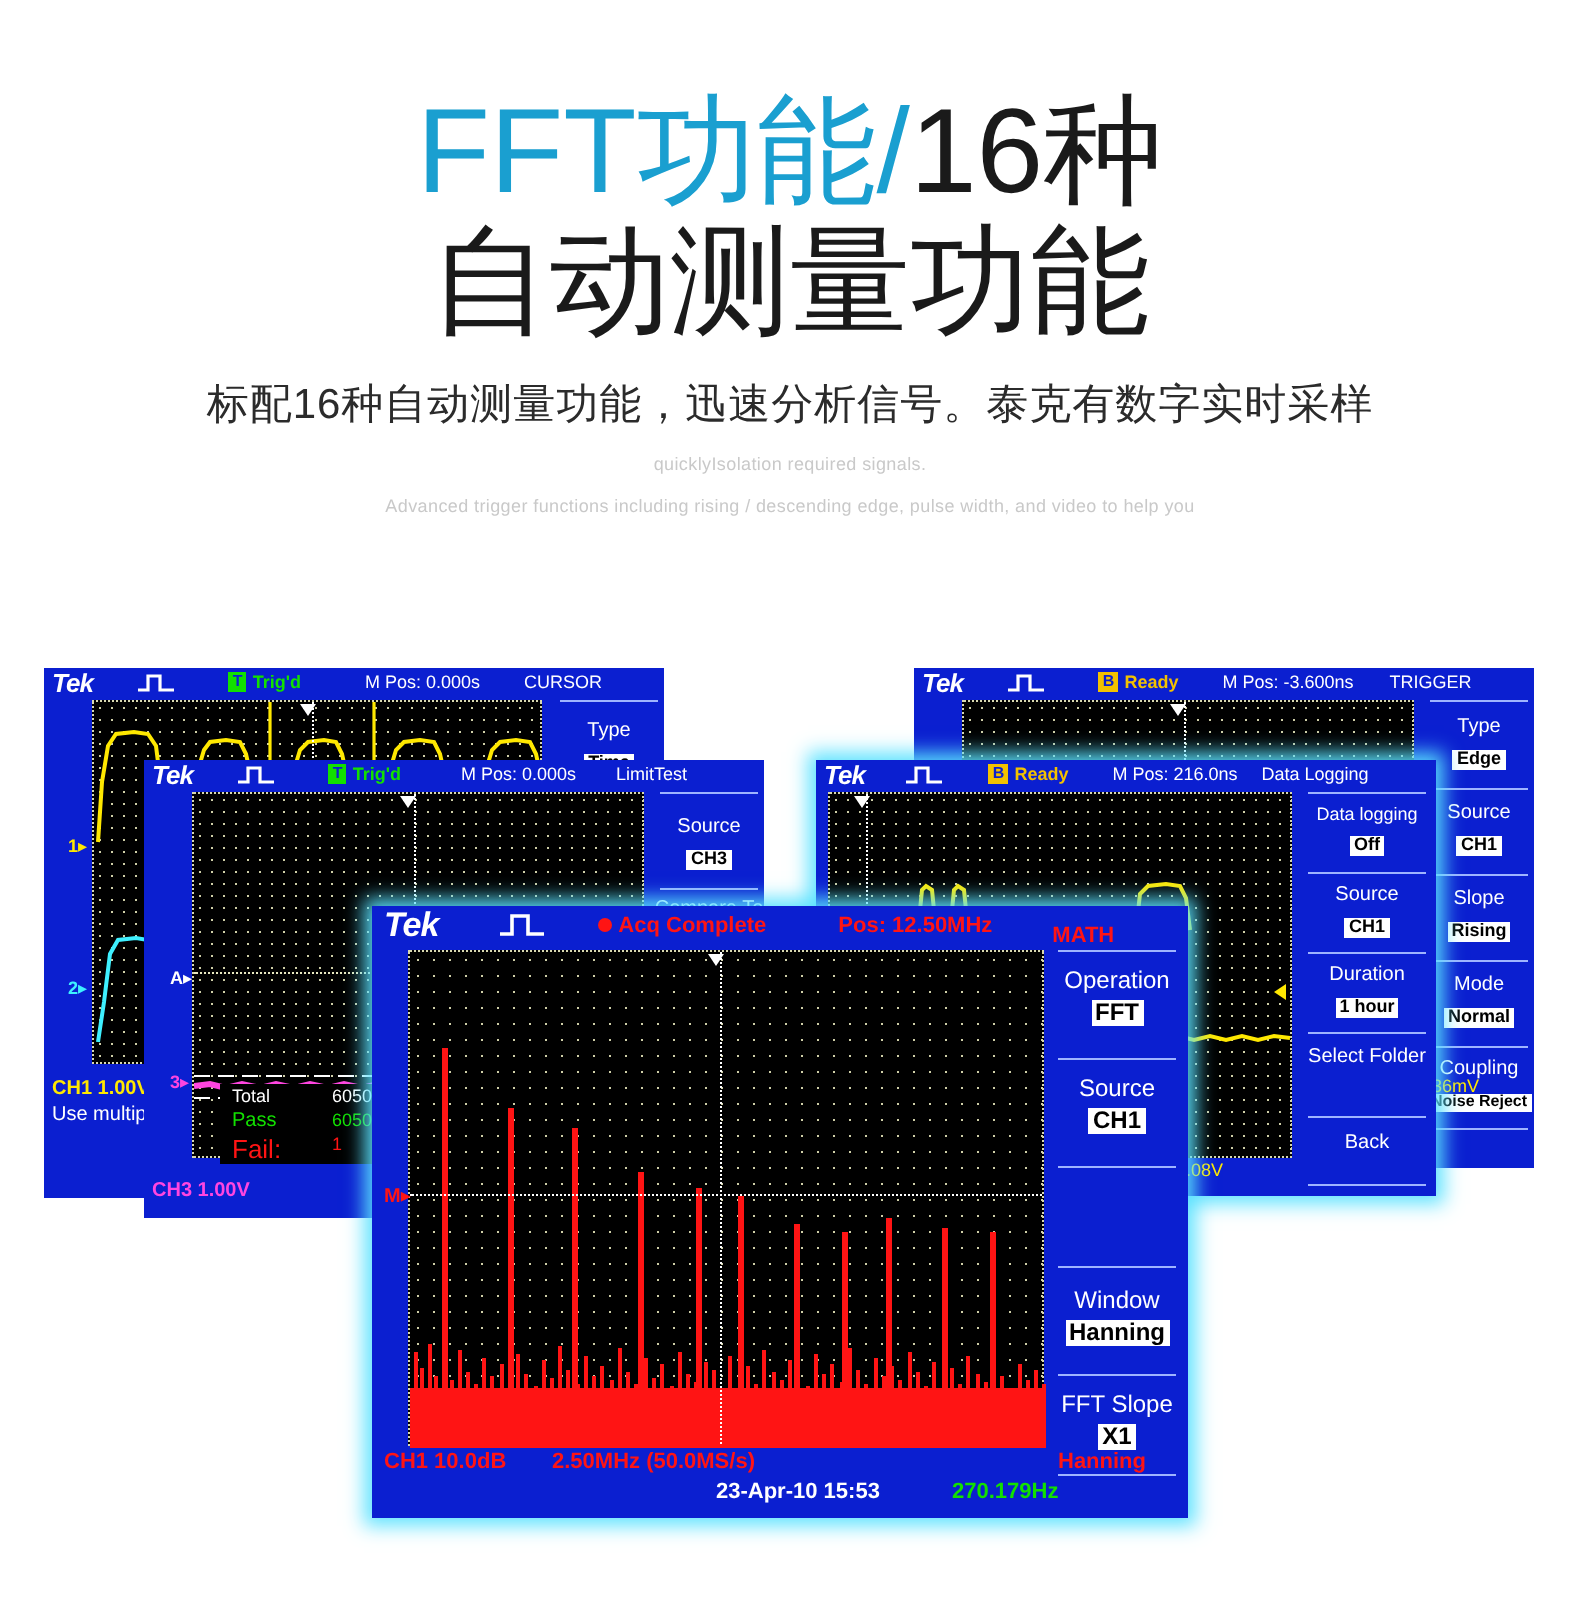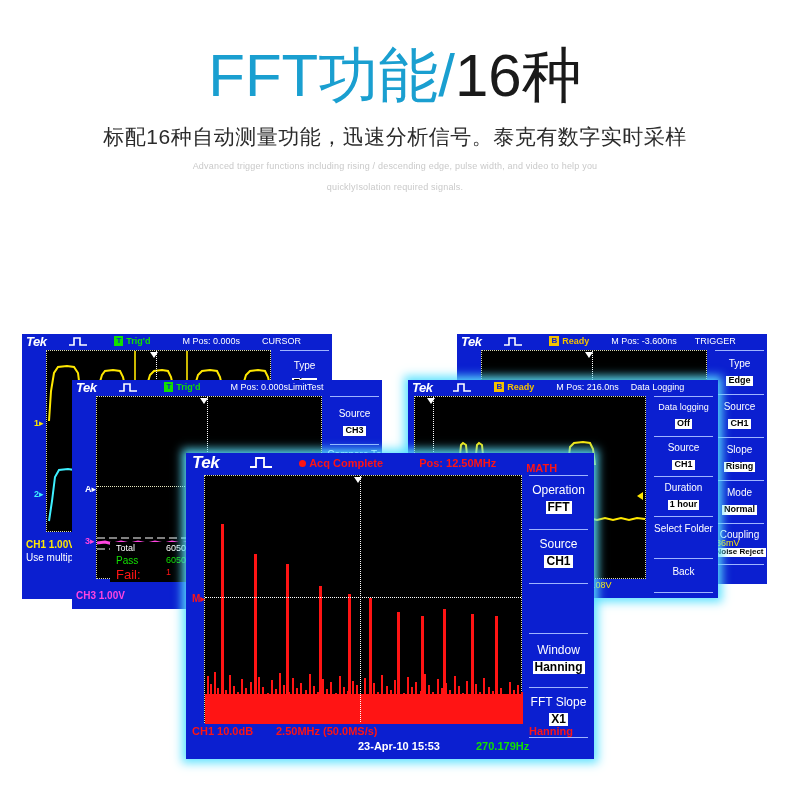--- a/index.html
+++ b/index.html
@@ -120,23 +120,24 @@
 </style>
 </head>
 <body>
 
 <div id="root">
 
   <div class="hero">
     <div class="hl1">
       <span class="cy">FFT功能/</span><span class="bk">16种</span>
     </div>
+    <div class="hl2">自动测量功能</div>
     <div class="sub">标配16种自动测量功能，迅速分析信号。泰克有数字实时采样</div>
+    <div class="eng">quicklyIsolation required signals.</div>
     <div class="eng">Advanced trigger functions including rising / descending edge, pulse width, and video to help you</div>
-    <div class="eng">quicklyIsolation required signals.</div>
   </div>
 
   <div class="scope" style="left:22px; top:334px; width:310px; height:265px; z-index:1;">
     <div class="sc-head" style="height:14px; padding:0 4px; font-size:10px;">
       <span class="tek" style="font-size:13px;">Tek</span>
       <span class="sq-icon" style="margin-left:22px;">
         <svg width="20" height="11" viewBox="0 0 20 11">
             <path d="M1,9 L6,9 L6,2 L12,2 L12,9 L19,9" stroke="#fff" stroke-width="1.6" fill="none"></path>
           </svg>
       </span>
@@ -184,21 +185,21 @@
     <div class="sc-head" style="height:14px; padding:0 4px; font-size:10px;">
       <span class="tek" style="font-size:13px;">Tek</span>
       <span class="sq-icon" style="margin-left:22px;">
         <svg width="20" height="11" viewBox="0 0 20 11">
             <path d="M1,9 L6,9 L6,2 L12,2 L12,9 L19,9" stroke="#fff" stroke-width="1.6" fill="none"></path>
           </svg>
       </span>
       <span class="trigbadge" style="margin-left:26px; font-size:8px;">T</span>
       <span class="trig-txt" style="margin-left:3px; font-size:9px;">Trig'd</span>
       <span class="mpos" style="margin-left:30px; font-size:9px;">M Pos: 0.000s</span>
-      <span class="menu-title" style="font-size:9px;">LimitTest</span>
+      <span class="menu-title" style="margin-left:20px; font-size:9px;">LimitTest</span>
     </div>
 
     <div class="grid" style="left:24px; top:16px; width:226px; height:183px;">
       <svg width="226" height="183" viewBox="0 0 226 183">
         <path d="M0,146 L8,145 L16,147 L24,145 L33,147 L41,145 L50,147 L58,145 L67,147 L75,145 L84,147 L92,145 L101,147 L109,145 L118,147 L126,145 L135,147 L143,145 L152,147 L160,145 L169,147 L177,145 L186,147 L194,145 L203,147 L211,145 L220,147 L226,146" stroke="#ff45e0" stroke-width="3" fill="none"></path>
         <path d="M0,141 L226,141" stroke="#ffffff" stroke-width="1" stroke-dasharray="8,4" fill="none"></path>
         <path d="M0,152 L226,152" stroke="#ffffff" stroke-width="1" stroke-dasharray="8,4" fill="none"></path>
       </svg>
       <div class="center-v" style="left:49%;"></div>
       <div class="tri-down" style="left:46%; top:1px;"></div>

